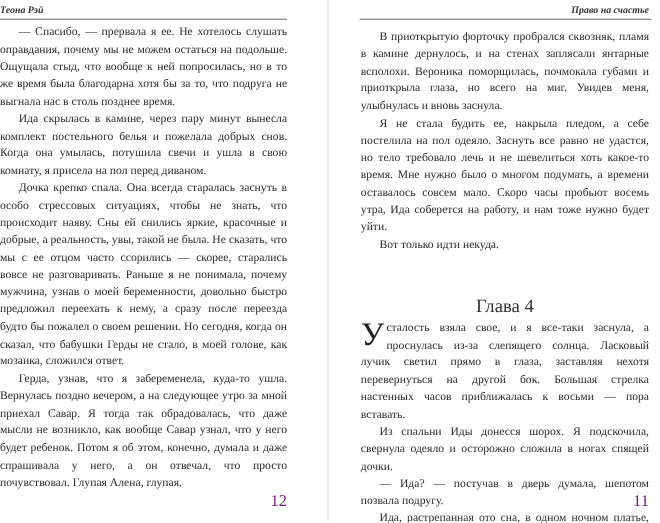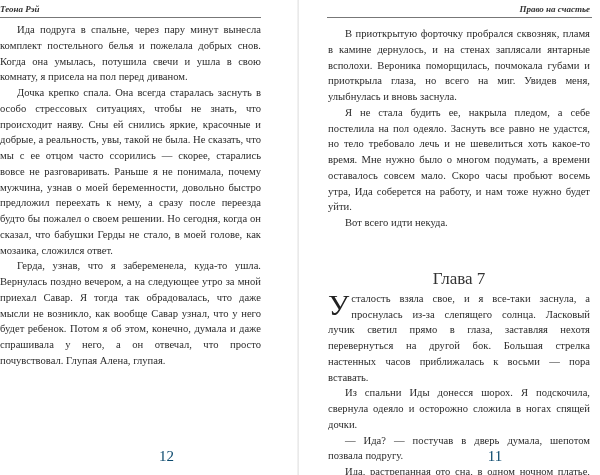--- a/index.html
+++ b/index.html
@@ -42,52 +42,53 @@
     .text p.ind { text-indent: 17px; }
     .chapter-title {
       text-align: center; font-size: 17px; line-height: 20px;
       margin: 38px 0 2px 0; color: #333; font-weight: normal;
     }
     .dropcap {
       float: left; font-size: 30px; line-height: 24px;
       margin: 2px 2px 0 0; color: #222;
     }
     .folio {
-      position: absolute; top: 448px; font-size: 15px; color: #0c4a6e;
-      width: 100%; text-align: center; padding-left: 36px;
+      position: absolute; top: 448px; font-size: 15px; color: #701a75;
+      width: 100%; text-align: right;
     }
     .page-left .folio { left: 0; width: 261px; }
     .page-right .folio { left: 36px; width: 262px; }
   </style>
 </head>
 <body>
 
 <div class="spread">
 
   <div class="page page-left">
     <div class="running-head">Теона Рэй</div>
     <div class="head-rule"></div>
     <div class="text">
-      <p class="ind">Ида подруга в спальне, через пару минут вынесла комплект постельного белья и пожелала добрых снов. Когда она умылась, потушила свечи и ушла в свою комнату, я присела на пол перед диваном.</p>
+      <p class="ind">— Спасибо, — прервала я ее. Не хотелось слушать оправдания, почему мы не можем остаться на подольше. Ощущала стыд, что вообще к ней попросилась, но в то же время была благодарна хотя бы за то, что подруга не выгнала нас в столь позднее время.</p>
+      <p class="ind">Ида скрылась в камине, через пару минут вынесла комплект постельного белья и пожелала добрых снов. Когда она умылась, потушила свечи и ушла в свою комнату, я присела на пол перед диваном.</p>
       <p class="ind">Дочка крепко спала. Она всегда старалась заснуть в особо стрессовых ситуациях, чтобы не знать, что происходит наяву. Сны ей снились яркие, красочные и добрые, а реальность, увы, такой не была. Не сказать, что мы с ее отцом часто ссорились — скорее, старались вовсе не разговаривать. Раньше я не понимала, почему мужчина, узнав о моей беременности, довольно быстро предложил переехать к нему, а сразу после переезда будто бы пожалел о своем решении. Но сегодня, когда он сказал, что бабушки Герды не стало, в моей голове, как мозаика, сложился ответ.</p>
       <p class="ind">Герда, узнав, что я забеременела, куда-то ушла. Вернулась поздно вечером, а на следующее утро за мной приехал Савар. Я тогда так обрадовалась, что даже мысли не возникло, как вообще Савар узнал, что у него будет ребенок. Потом я об этом, конечно, думала и даже спрашивала у него, а он отвечал, что просто почувствовал. Глупая Алена, глупая.</p>
     </div>
     <div class="folio">12</div>
   </div>
 
   <div class="gutter"></div>
 
   <div class="page page-right">
     <div class="running-head">Право на счастье</div>
     <div class="head-rule"></div>
     <div class="text">
       <p class="ind">В приоткрытую форточку пробрался сквозняк, пламя в камине дернулось, и на стенах заплясали янтарные всполохи. Вероника поморщилась, почмокала губами и приоткрыла глаза, но всего на миг. Увидев меня, улыбнулась и вновь заснула.</p>
       <p class="ind">Я не стала будить ее, накрыла пледом, а себе постелила на пол одеяло. Заснуть все равно не удастся, но тело требовало лечь и не шевелиться хоть какое-то время. Мне нужно было о многом подумать, а времени оставалось совсем мало. Скоро часы пробьют восемь утра, Ида соберется на работу, и нам тоже нужно будет уйти.</p>
-      <p class="ind">Вот всего идти некуда.</p>
-      <div class="chapter-title">Глава 7</div>
+      <p class="ind">Вот только идти некуда.</p>
+      <div class="chapter-title">Глава 4</div>
       <p><span class="dropcap">У</span><span>сталость взяла свое, и я все-таки заснула, а проснулась из-за слепящего солнца. Ласковый лучик светил прямо в глаза, заставляя нехотя перевернуться на другой бок. Большая стрелка настенных часов приближалась к восьми — пора вставать.</span></p>
       <p class="ind">Из спальни Иды донесся шорох. Я подскочила, свернула одеяло и осторожно сложила в ногах спящей дочки.</p>
       <p class="ind">— Ида? — постучав в дверь думала, шепотом позвала подругу.</p>
       <p class="ind">Ида, растрепанная ото сна, в одном ночном платье, походила на милое привидение. Впустила меня, зажгла фонарик и так же шепотом сказала:</p>
 
     </div>
     <div class="folio">11</div>
   </div>
 
 </div>

